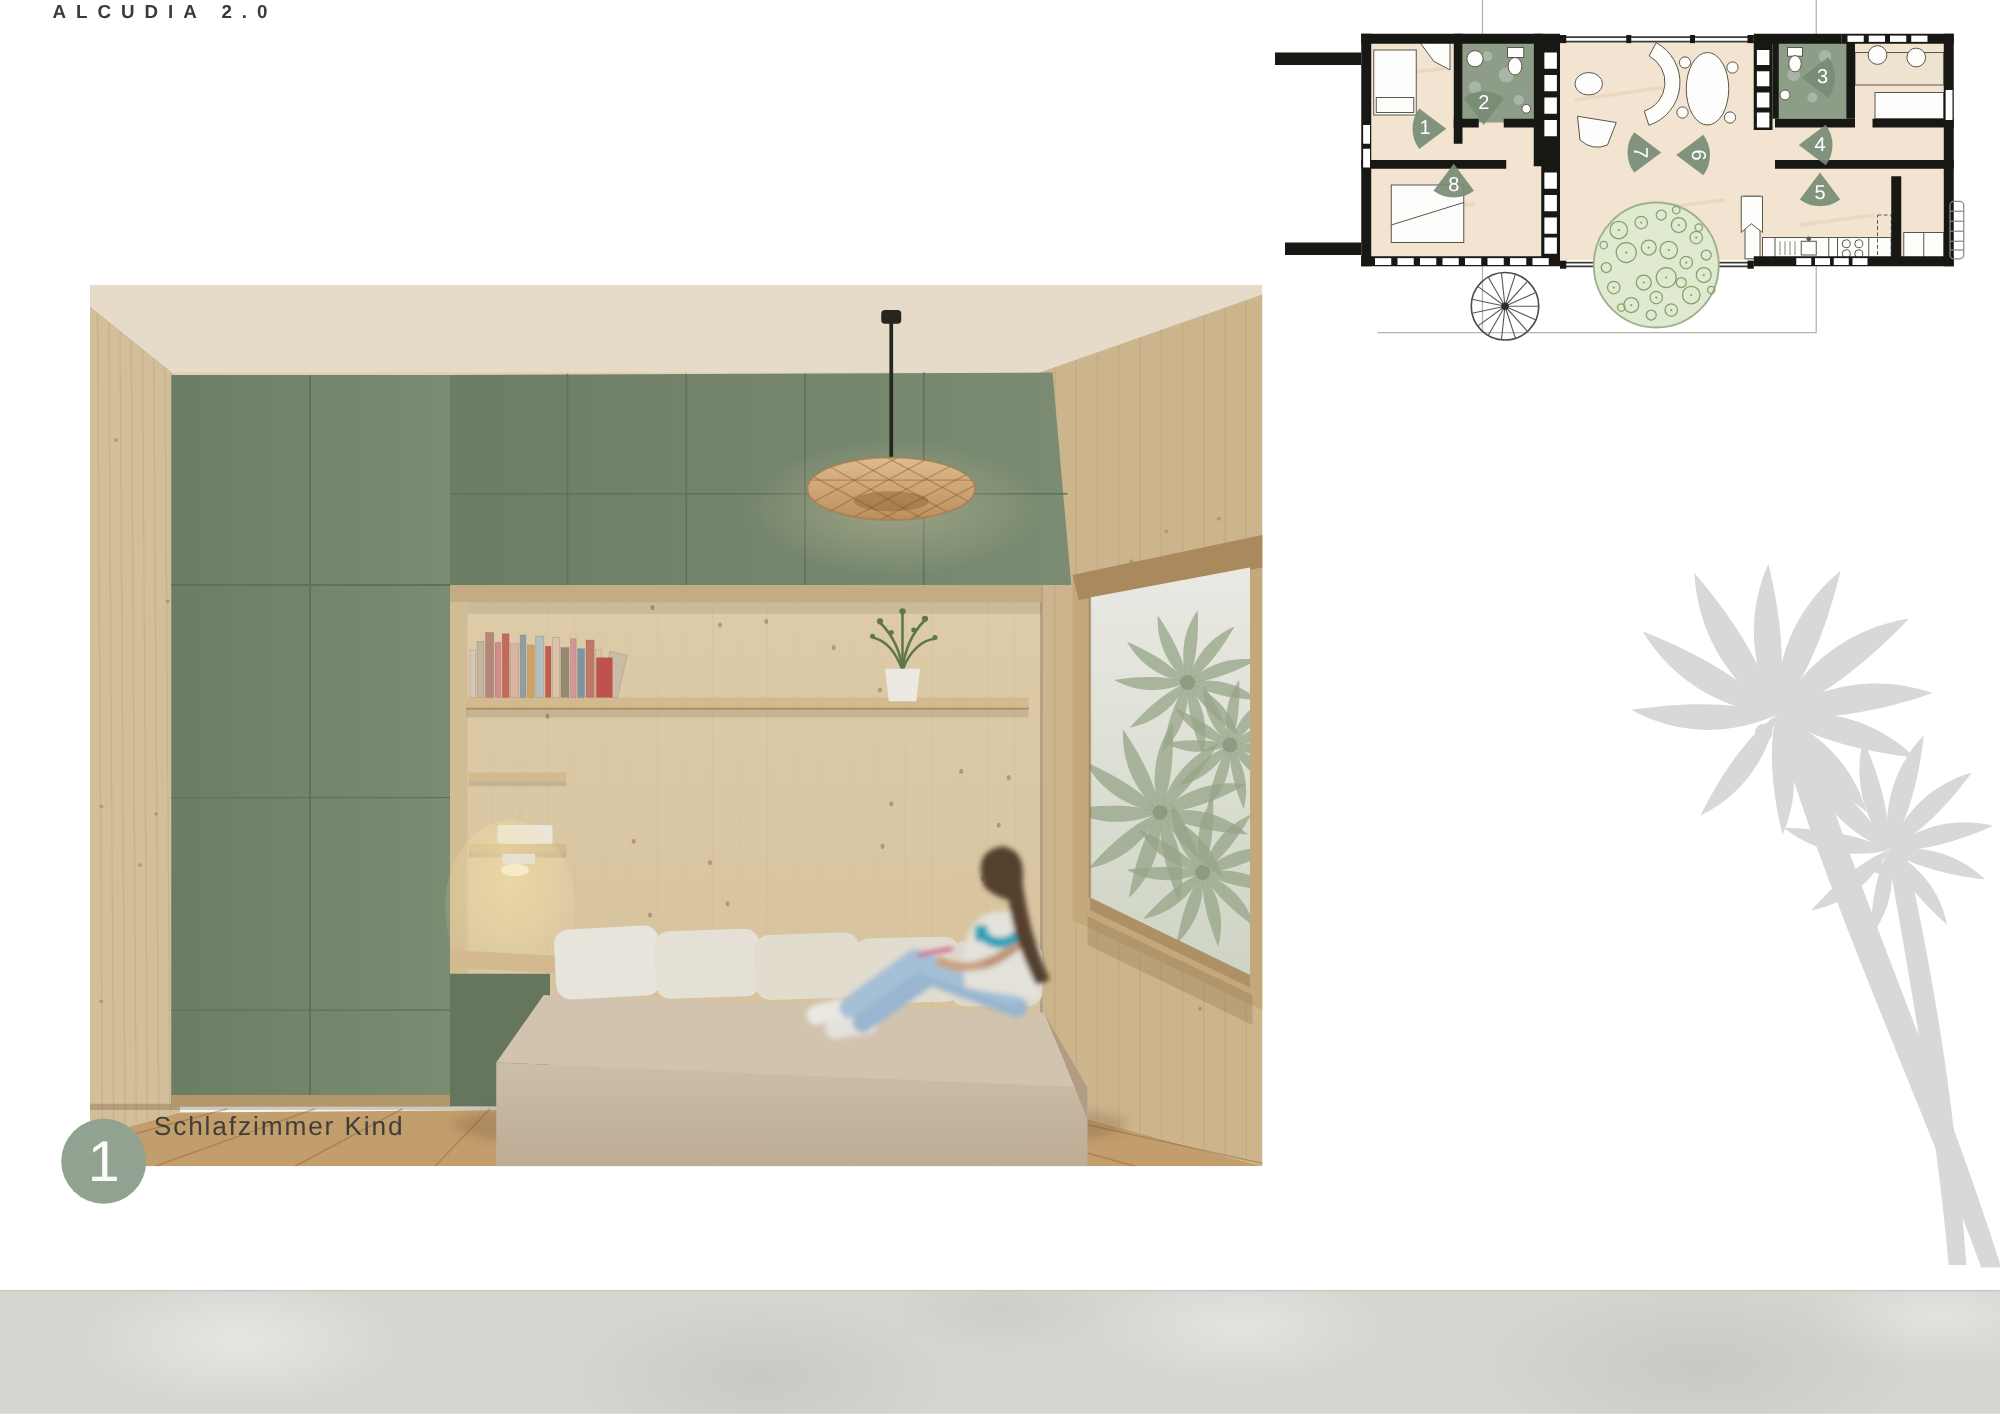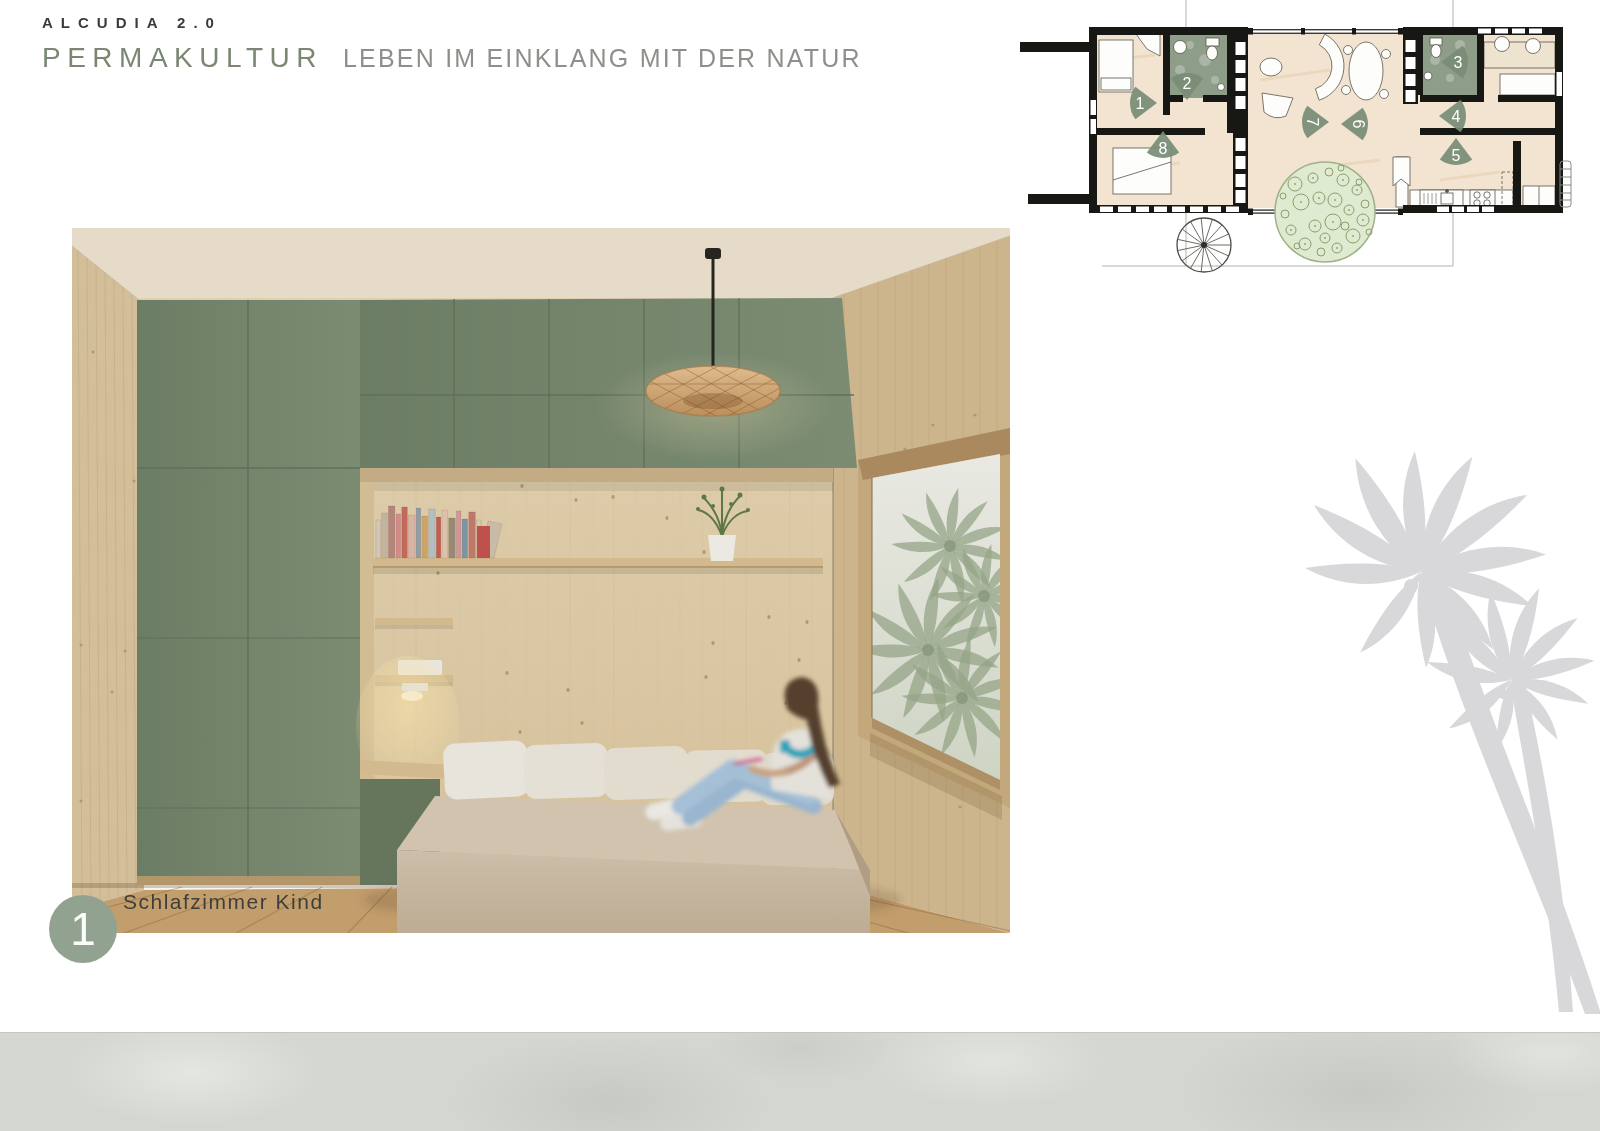--- a/index.html
+++ b/index.html
@@ -1,18 +1,18 @@
 <!DOCTYPE html>
 <html><head>
 <meta charset="utf-8">
 <style>
   html,body{margin:0;padding:0;background:#ffffff;}
   body{position:relative;width:1600px;height:1131px;overflow:hidden;
        font-family:"Liberation Sans",sans-serif;}
-  .header{position:absolute;left:42px;top:14px;}
+  .header{position:absolute;left:42px;top:1px;}
   .project{font-size:15px;letter-spacing:8px;color:#3b3b37;font-weight:600;}
   .title-row{display:flex;align-items:baseline;gap:20px;margin-top:11px;}
   .title{font-size:28px;letter-spacing:6.5px;color:#7b8772;font-weight:500;}
   .subtitle{font-size:25px;letter-spacing:2.2px;color:#8e8e8a;font-weight:300;}
   #plan-svg{position:absolute;left:1000px;top:0;}
   #render-svg{position:absolute;left:72px;top:228px;}
   #palm-svg{position:absolute;left:1253px;top:422px;}
   .badge{position:absolute;left:49px;top:895px;width:68px;height:68px;border-radius:50%;
          background:#92a291;color:#fcfcfa;font-size:46px;font-weight:300;
          display:flex;align-items:center;justify-content:center;line-height:1;}
@@ -26,24 +26,20 @@
        radial-gradient(ellipse 200px 80px at 62% 28%, rgba(255,255,255,.32), transparent 60%),
        radial-gradient(ellipse 300px 120px at 85% 60%, rgba(150,156,146,.22), transparent 60%),
        radial-gradient(ellipse 150px 60px at 50% 15%, rgba(168,173,163,.2), transparent 60%),
        radial-gradient(ellipse 180px 70px at 97% 20%, rgba(255,255,255,.3), transparent 60%);}
 </style>
 </head>
 <body>
 
 <div class="header">
   <div class="project">ALCUDIA 2.0</div>
-  <div class="title-row">
-    <span class="title">PERMAKULTUR</span>
-    <span class="subtitle">LEBEN IM EINKLANG MIT DER NATUR</span>
-  </div>
 </div>
 
 <svg id="plan-svg" width="600" height="290" viewBox="1000 0 600 290">
 
   <g stroke="#b3b3b0" stroke-width="1">
     <line x1="1186" y1="0" x2="1186" y2="27"></line>
       <line x1="1186" y1="213" x2="1186" y2="266"></line>
     <line x1="1453" y1="0" x2="1453" y2="27"></line>
       <line x1="1453" y1="213" x2="1453" y2="266"></line>
     <line x1="1102" y1="266" x2="1453" y2="266"></line>

